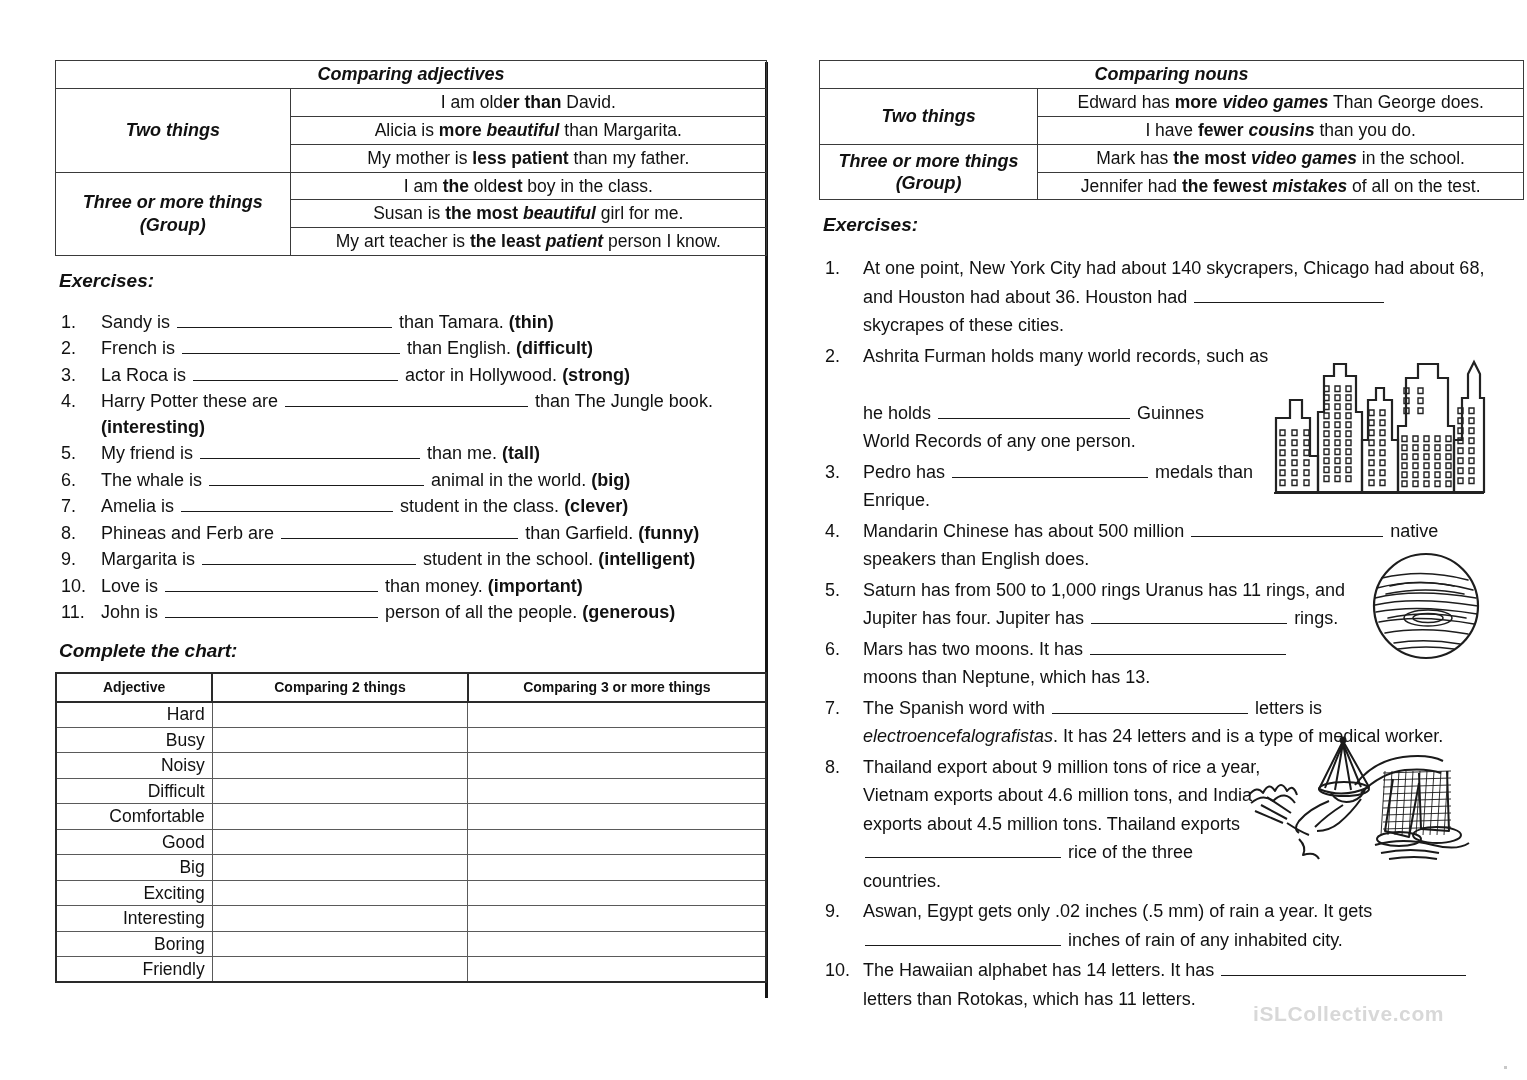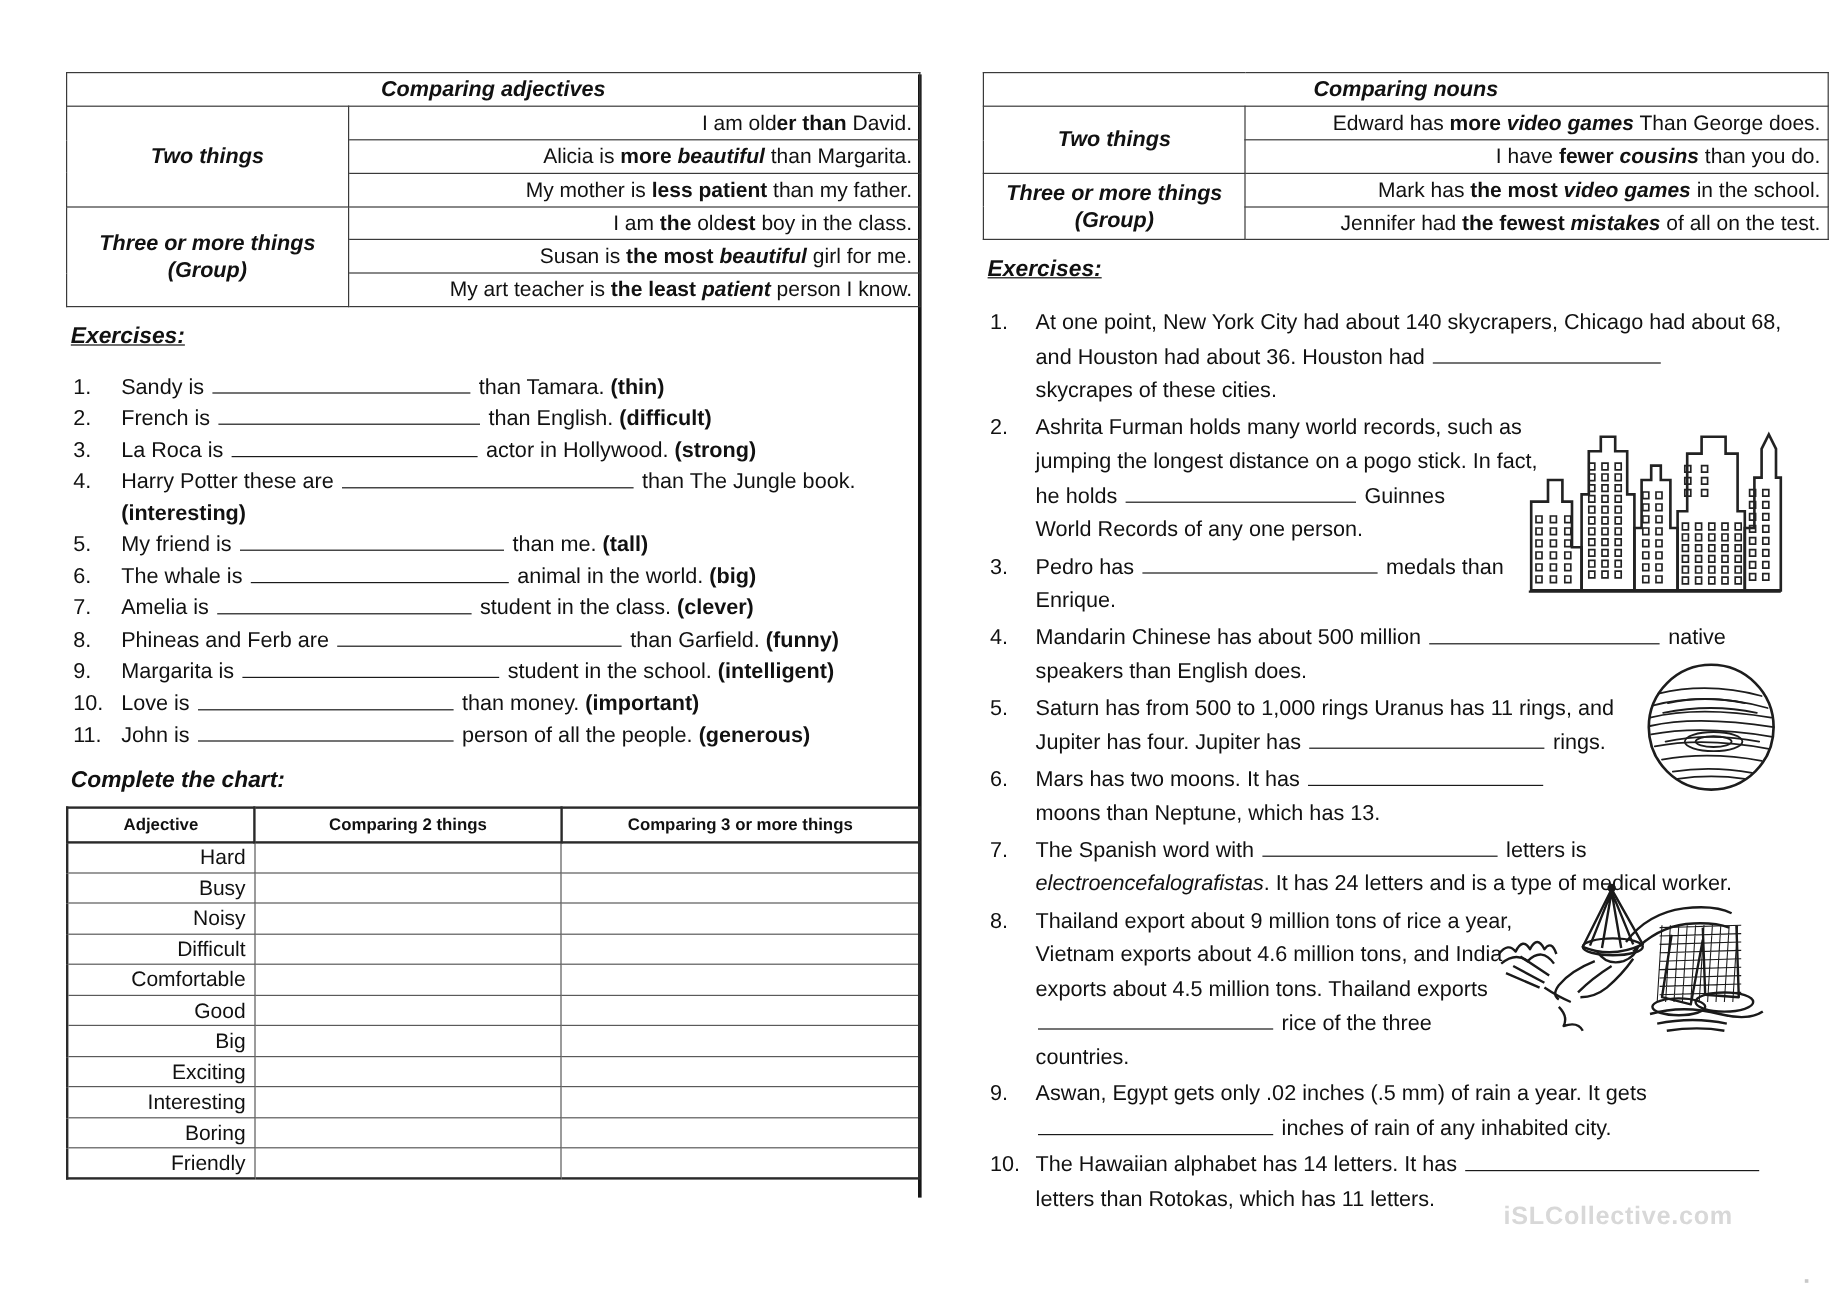--- a/index.html
+++ b/index.html
@@ -58,29 +58,28 @@
     font-size: 18px;
     padding: 2px 6px;
   }
   table.ref td.rowlab {
     text-align: center;
     font-style: italic;
     font-weight: bold;
     font-size: 18px;
     line-height: 1.25;
   }
-  table.ref td.sent { text-align: right; }
+  table.ref td.sent { text-align: center; }
   table.ref.adjtable td.sent { height: 26px; }
 
   
   .heading {
     font-style: italic;
     font-weight: bold;
     font-size: 19px;
-    text-decoration: underline;
     margin: 14px 0 0 4px;
   }
   .heading.nounderline { text-decoration: none; }
 
   
   ol.ex {
     margin: 18px 0 0 0;
     padding: 0;
     list-style: none;
   }
@@ -327,21 +326,21 @@
           <tr>
             <td class="sent"><span>Jennifer had </span><span class="bold">the fewest </span><span class="bold ital">mistakes</span><span> of all on the test.</span></td>
           </tr>
         </tbody>
     </table>
 
     <div class="heading">Exercises:</div>
 
     <ol class="ex right" id="right-ex-list">
         <li><span class="num">1.</span><span>At one point, New York City had about 140 skycrapers, Chicago had about 68,</span><br><span>and Houston had about 36. Houston had </span><span class="blank" style="width: 190px;"></span><br><span>skycrapes of these cities.</span></li>
-        <li><span class="num">2.</span><span>Ashrita Furman holds many world records, such as</span><br><span>jumping the longest distance on a pogo stick. In fact,</span><br><span>he holds </span><span class="blank" style="width: 192px;"></span><span> Guinnes</span><br><span>World Records of any one person.</span></li>
+        <li><span class="num">2.</span><span>Ashrita Furman holds many world records, such as</span><br><br><span>he holds </span><span class="blank" style="width: 192px;"></span><span> Guinnes</span><br><span>World Records of any one person.</span></li>
         <li><span class="num">3.</span><span>Pedro has </span><span class="blank" style="width: 196px;"></span><span> medals than</span><br><span>Enrique.</span></li>
         <li><span class="num">4.</span><span>Mandarin Chinese has about 500 million </span><span class="blank" style="width: 192px;"></span><span> native</span><br><span>speakers than English does.</span></li>
         <li><span class="num">5.</span><span>Saturn has from 500 to 1,000 rings Uranus has 11 rings, and</span><br><span>Jupiter has four. Jupiter has </span><span class="blank" style="width: 196px;"></span><span> rings.</span></li>
         <li><span class="num">6.</span><span>Mars has two moons. It has </span><span class="blank" style="width: 196px;"></span><br><span>moons than Neptune, which has 13.</span></li>
         <li><span class="num">7.</span><span>The Spanish word with </span><span class="blank" style="width: 196px;"></span><span> letters is</span><br><span class="ital">electroencefalografistas</span><span>. It has 24 letters and is a type of medical worker.</span></li>
         <li><span class="num">8.</span><span>Thailand export about 9 million tons of rice a year,</span><br><span>Vietnam exports about 4.6 million tons, and India</span><br><span>exports about 4.5 million tons. Thailand exports</span><br><span class="blank" style="width: 196px;"></span><span> rice of the three</span><br><span>countries.</span></li>
         <li><span class="num">9.</span><span>Aswan, Egypt gets only .02 inches (.5 mm) of rain a year. It gets</span><br><span class="blank" style="width: 196px;"></span><span> inches of rain of any inhabited city.</span></li>
         <li><span class="num">10.</span><span>The Hawaiian alphabet has 14 letters. It has </span><span class="blank" style="width: 245px;"></span><br><span>letters than Rotokas, which has 11 letters.</span></li>
       </ol>
 

